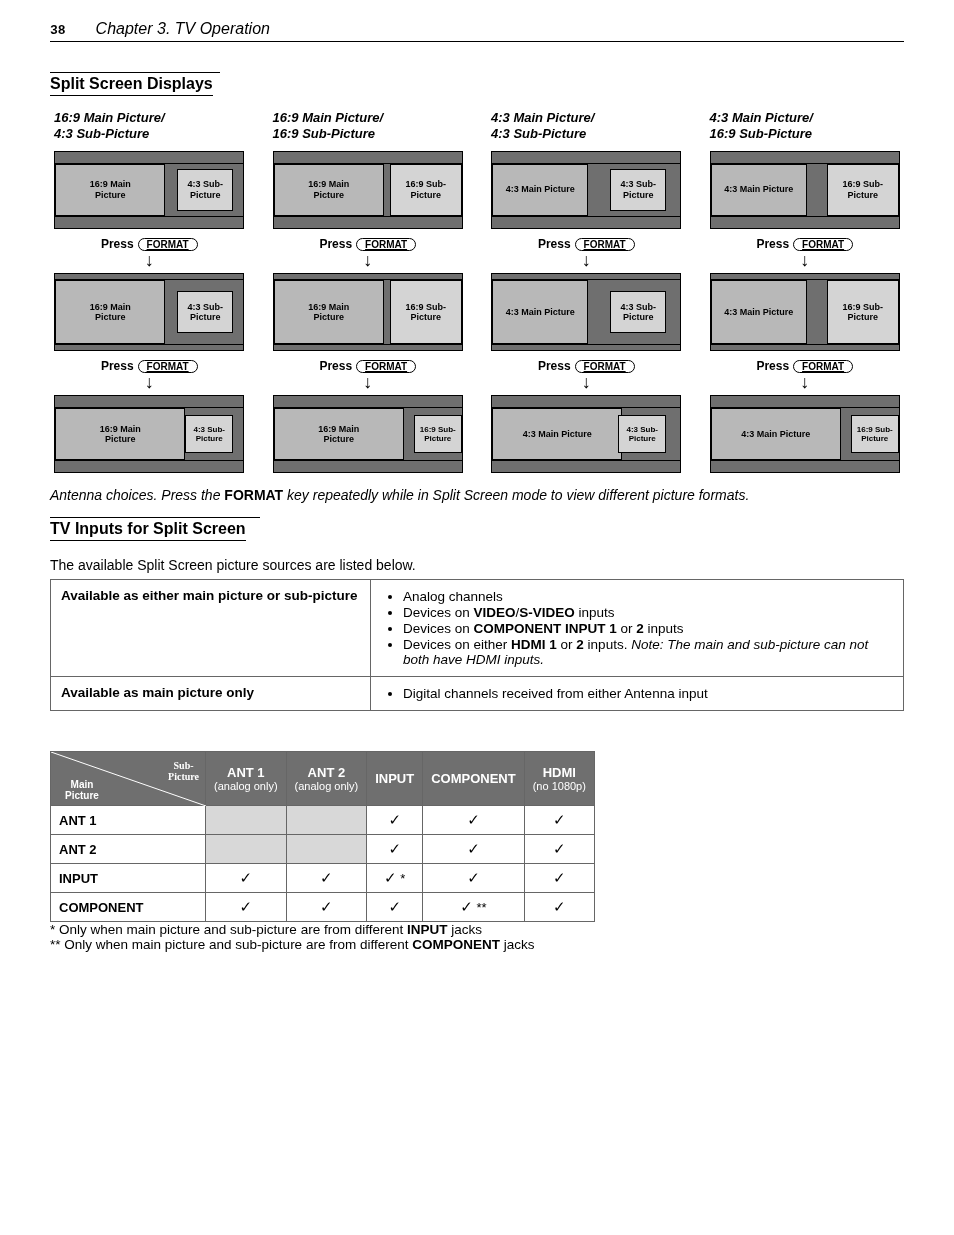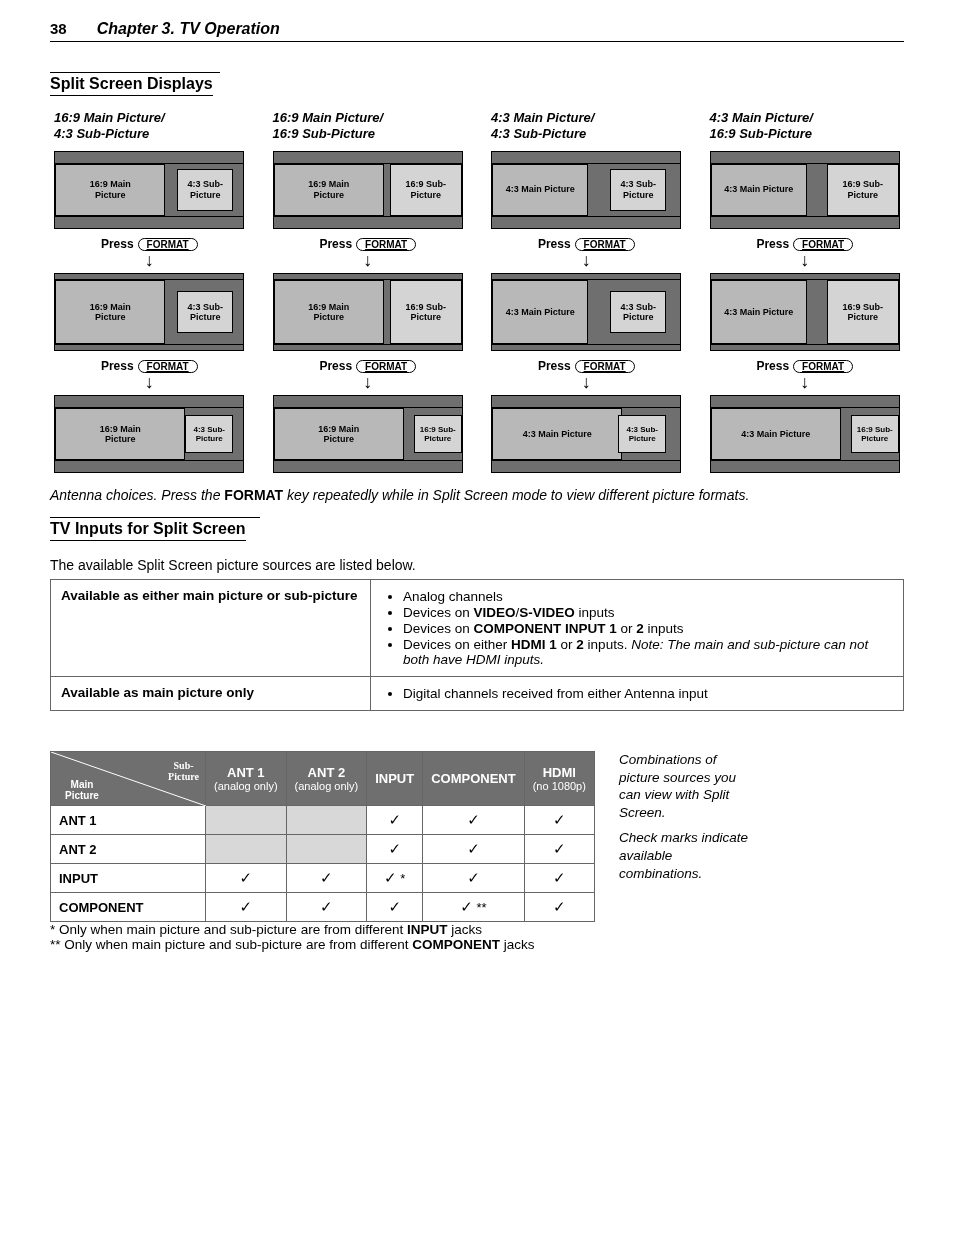--- a/index.html
+++ b/index.html
@@ -4,22 +4,22 @@
 <style>
   * { box-sizing: border-box; margin: 0; padding: 0; }
   body {
     font-family: Helvetica, Arial, sans-serif;
     background: #fff;
     width: 954px;
     padding: 20px 50px 40px 50px;
     color: #000;
   }
   .page-header { display: flex; align-items: baseline; gap: 30px; margin-bottom: 30px; border-bottom: 1px solid #000; padding-bottom: 3px;}
-  .page-num { font-size: 15px; font-weight: bold; }
-  .chapter { font-size: 16px; font-weight: bold; font-style: italic; }
+  .page-num { font-size: 13px; font-weight: bold; font-family: Liberation Mono, monospace; }
+  .chapter { font-size: 16px; font-weight: normal; font-style: italic; }
   .section-rule { height:1px; background:#000; width: 170px; margin-bottom:2px; margin-top:14px;}
   .section-title { font-size: 16px; font-weight: bold; border-bottom: 1px solid #000000; display:inline-block; padding-bottom:2px; margin-bottom: 10px;}
 
   .cols { display: flex; gap: 20px; }
   .col { flex: 1; display:flex; flex-direction:column; align-items:center; }
   .col-title { font-size: 13px; font-weight: bold; font-style: italic; align-self:flex-start; margin:4px 0 8px 4px; line-height:1.25;}
   .diag-frame {
     background: #6f6f6f;
     width: 190px;
     height: 78px;
@@ -339,23 +339,19 @@
         <tr>
           <td class="rowhdr">COMPONENT</td>
           <td><span class="chk"></span></td>
           <td><span class="chk"></span></td>
           <td><span class="chk"></span></td>
           <td><span class="chk"></span> **</td>
           <td><span class="chk"></span></td>
         </tr>
       </tbody>
   </table>
-  <div class="side-note">
-    <p>Combinations of picture sources you can view with Split Screen.</p>
-    <p style="margin-top:8px">Check marks indicate available combinations.</p>
-  </div>
 </div>
 
 <div class="foot"><span>*  Only when main picture and sub-picture are from different </span><span class="bld">INPUT</span><span> jacks</span></div>
 <div class="foot"><span>** Only when main picture and sub-picture are from different </span><span class="bld">COMPONENT</span><span> jacks</span></div>
 
 
 
 
 </body></html>

